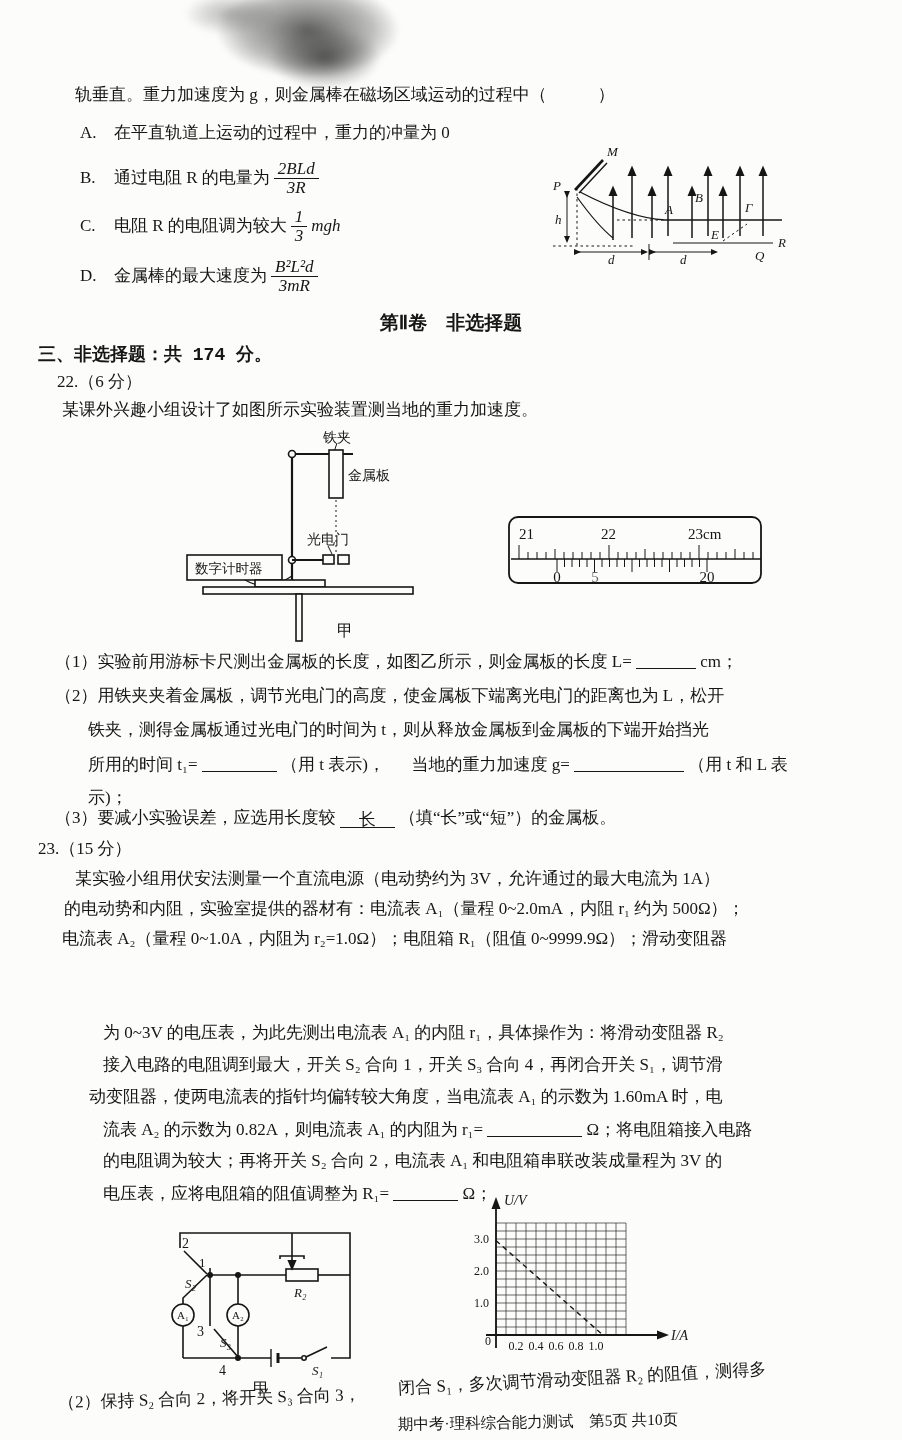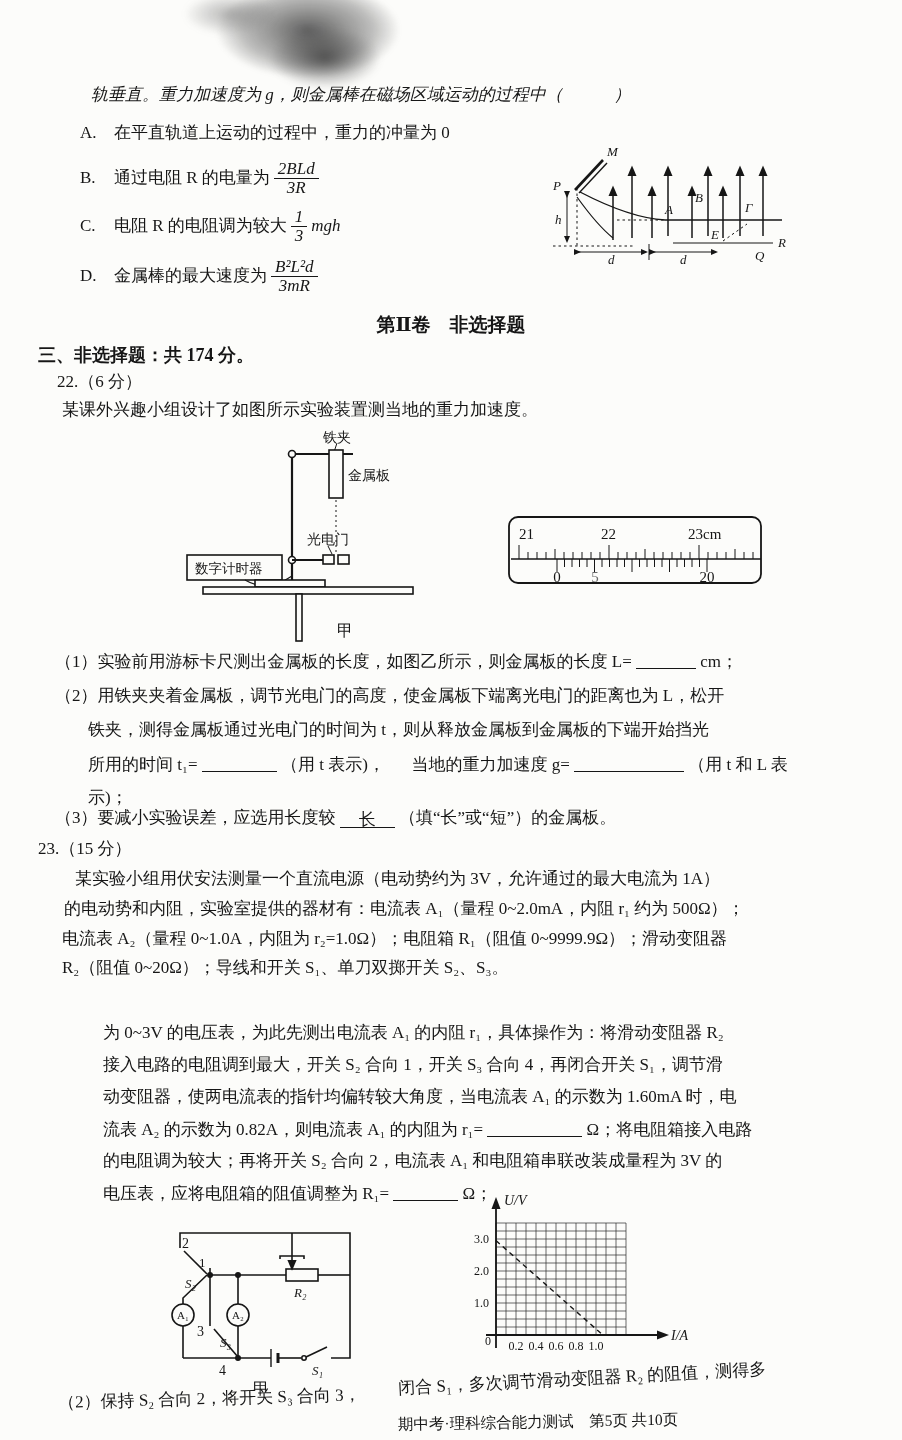--- a/index.html
+++ b/index.html
@@ -4,21 +4,21 @@
 <style>
   html,body{margin:0;padding:0;background:#e8e8e8;}
   .page{
     position:relative;width:902px;height:1440px;margin:0 auto;
     background:#fcfcfa;color:#161616;overflow:hidden;
     font-family:"Liberation Serif","DejaVu Serif",serif;
     font-size:17px;line-height:1.35;
   }
   .abs{position:absolute;white-space:nowrap;}
   .center{left:0;width:902px;text-align:center;}
-  .bold{font-weight:bold;}
+  .bold{font-weight:bold;font-family:Liberation Mono, monospace;}
   .it{font-style:italic;}
   
   .smudge1{position:absolute;left:196px;top:-18px;width:215px;height:100px;
     background:radial-gradient(ellipse 55% 62% at 52% 48%, rgba(55,55,55,.78), rgba(90,90,90,.38) 55%, rgba(120,120,120,0) 78%);
     border-radius:46% 54% 58% 42%;filter:blur(2px);}
   .smudge2{position:absolute;left:250px;top:20px;width:150px;height:75px;
     background:radial-gradient(ellipse 50% 55% at 50% 50%, rgba(40,40,40,.7), rgba(100,100,100,0) 75%);
     border-radius:50%;filter:blur(3px);}
   .smudge3{position:absolute;left:186px;top:-6px;width:90px;height:40px;
     background:radial-gradient(ellipse at 50% 50%, rgba(90,90,90,.45), rgba(120,120,120,0) 75%);
@@ -37,21 +37,21 @@
 </style>
 </head>
 <body>
 
 <div class="page">
 
   <div class="smudge1"></div>
   <div class="smudge2"></div>
   <div class="smudge3"></div>
 
-  <div class="abs" style="left:91px;top:84px;font-style:italic;">轨垂直。重力加速度为 g，则金属棒在磁场区域运动的过程中（　　　）</div>
+  <div class="abs" style="left:75px;top:84px;">轨垂直。重力加速度为 g，则金属棒在磁场区域运动的过程中（　　　）</div>
 
   <div class="abs opt" style="left:80px;top:122px;">
     <span class="lbl">A.</span>
     <span>在平直轨道上运动的过程中，重力的冲量为 0</span>
   </div>
 
   <div class="abs opt" style="left:80px;top:160px;">
     <span class="lbl">B.</span>
     <span>通过电阻 R 的电量为</span>
     <span class="frac">
@@ -264,25 +264,24 @@
   <div class="abs" style="left:55px;top:807px;">
     <span>（3）要减小实验误差，应选用长度较</span>
     <span class="u b55"><span>长</span></span>
     <span>（填“长”或“短”）的金属板。</span>
   </div>
 
   <div class="abs" style="left:38px;top:838px;">23.（15 分）</div>
   <div class="abs" style="left:75px;top:868px;">某实验小组用伏安法测量一个直流电源（电动势约为 3V，允许通过的最大电流为 1A）</div>
   <div class="abs" style="left:64px;top:898px;">的电动势和内阻，实验室提供的器材有：电流表 A₁（量程 0~2.0mA，内阻 r₁ 约为 500Ω）；</div>
   <div class="abs" style="left:62px;top:928px;">电流表 A₂（量程 0~1.0A，内阻为 r₂=1.0Ω）；电阻箱 R₁（阻值 0~9999.9Ω）；滑动变阻器</div>
-  <div class="abs" style="left:62px;top:957px;">R₂（阻值 0~20Ω）；导线和开关 S₁、单刀双掷开关 S₂、S₃。</div>
 
   <div class="abs" style="left:103px;top:1022px;">为 0~3V 的电压表，为此先测出电流表 A₁ 的内阻 r₁，具体操作为：将滑动变阻器 R₂</div>
   <div class="abs" style="left:103px;top:1054px;">接入电路的电阻调到最大，开关 S₂ 合向 1，开关 S₃ 合向 4，再闭合开关 S₁，调节滑</div>
-  <div class="abs" style="left:103px;top:1086px;">动变阻器，使两电流表的指针均偏转较大角度，当电流表 A₁ 的示数为 1.60mA 时，电</div>
+  <div class="abs" style="left:89px;top:1086px;">动变阻器，使两电流表的指针均偏转较大角度，当电流表 A₁ 的示数为 1.60mA 时，电</div>
   <div class="abs" style="left:103px;top:1118px;">
     <span>流表 A₂ 的示数为 0.82A，则电流表 A₁ 的内阻为 r₁=</span>
     <span class="u b95"></span>
     <span>Ω；将电阻箱接入电路</span>
   </div>
   <div class="abs" style="left:103px;top:1150px;">的电阻调为较大；再将开关 S₂ 合向 2，电流表 A₁ 和电阻箱串联改装成量程为 3V 的</div>
   <div class="abs" style="left:103px;top:1182px;">
     <span>电压表，应将电阻箱的阻值调整为 R₁=</span>
     <span class="u b65"></span>
     <span>Ω；</span>

